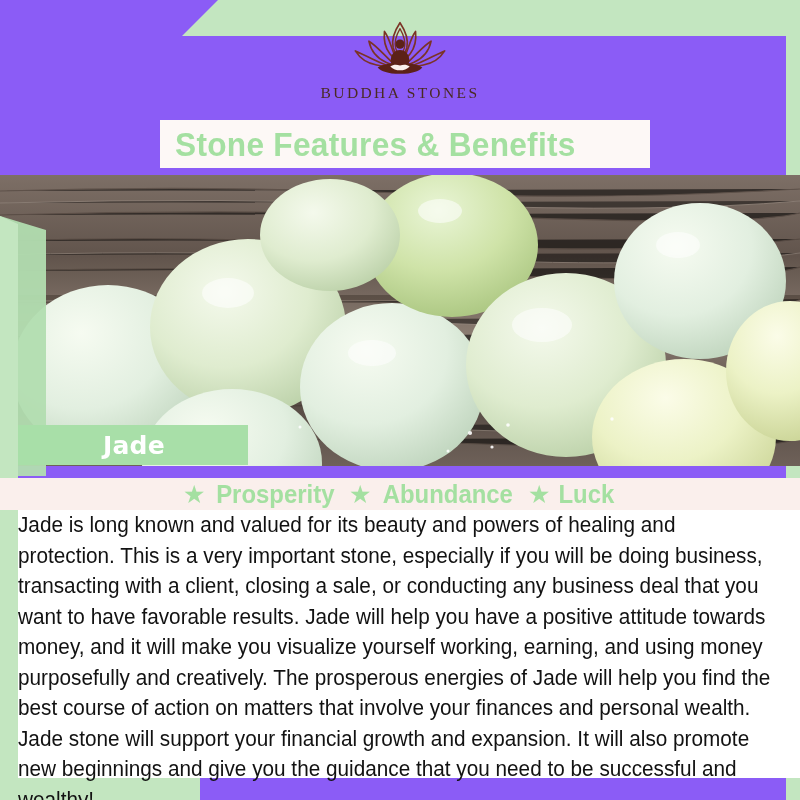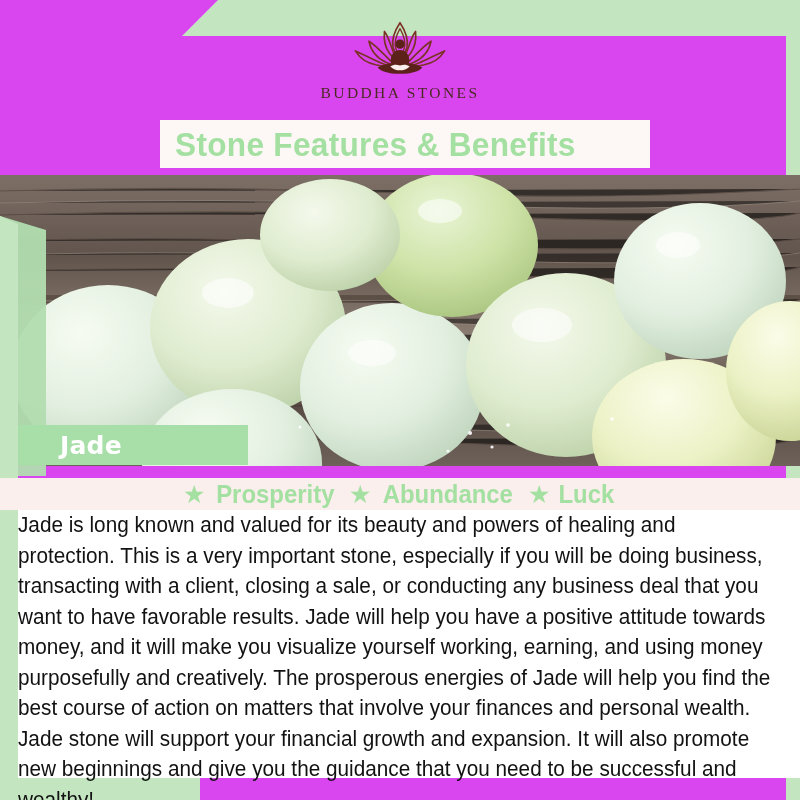--- a/index.html
+++ b/index.html
@@ -3,21 +3,21 @@
 <meta charset="utf-8">
 <style>
   html,body{margin:0;padding:0;}
   body{
     width:800px;height:800px;overflow:hidden;
     font-family:"Liberation Sans",sans-serif;
     background:#c3e6c0;
   }
   #card{
     position:relative;width:800px;height:800px;
-    background:#d946ef;overflow:hidden;
+    background:#8b5cf6;overflow:hidden;
   }
 
   
   .deco-top{
     position:absolute;left:0;top:0;width:800px;height:36px;
     background:#c3e6c0;
     clip-path:polygon(218px 0, 800px 0, 800px 36px, 182px 36px);
   }
   .deco-right{
     position:absolute;right:0;top:0;width:14px;height:800px;
@@ -73,21 +73,21 @@
   }
   .photo svg{display:block;width:800px;height:291px;}
 
   
   .jade-tag{
     position:absolute;left:18px;top:425px;width:230px;height:40px;
     background:#a8dfa8;
     display:flex;align-items:center;
   }
   .jade-text{
-    margin-left:42px;color:#ffffff;font-weight:bold;font-size:25px;
+    margin-left:85px;color:#ffffff;font-weight:bold;font-size:25px;
     letter-spacing:.2px;font-family:"DejaVu Sans",sans-serif;
   }
 
   
   .benefits{
     position:absolute;left:0;top:478px;width:800px;height:32px;
     display:flex;align-items:center;justify-content:center;gap:9px;
     background:#faefec;
   }
   .ben-item{display:flex;align-items:center;gap:6px;}

